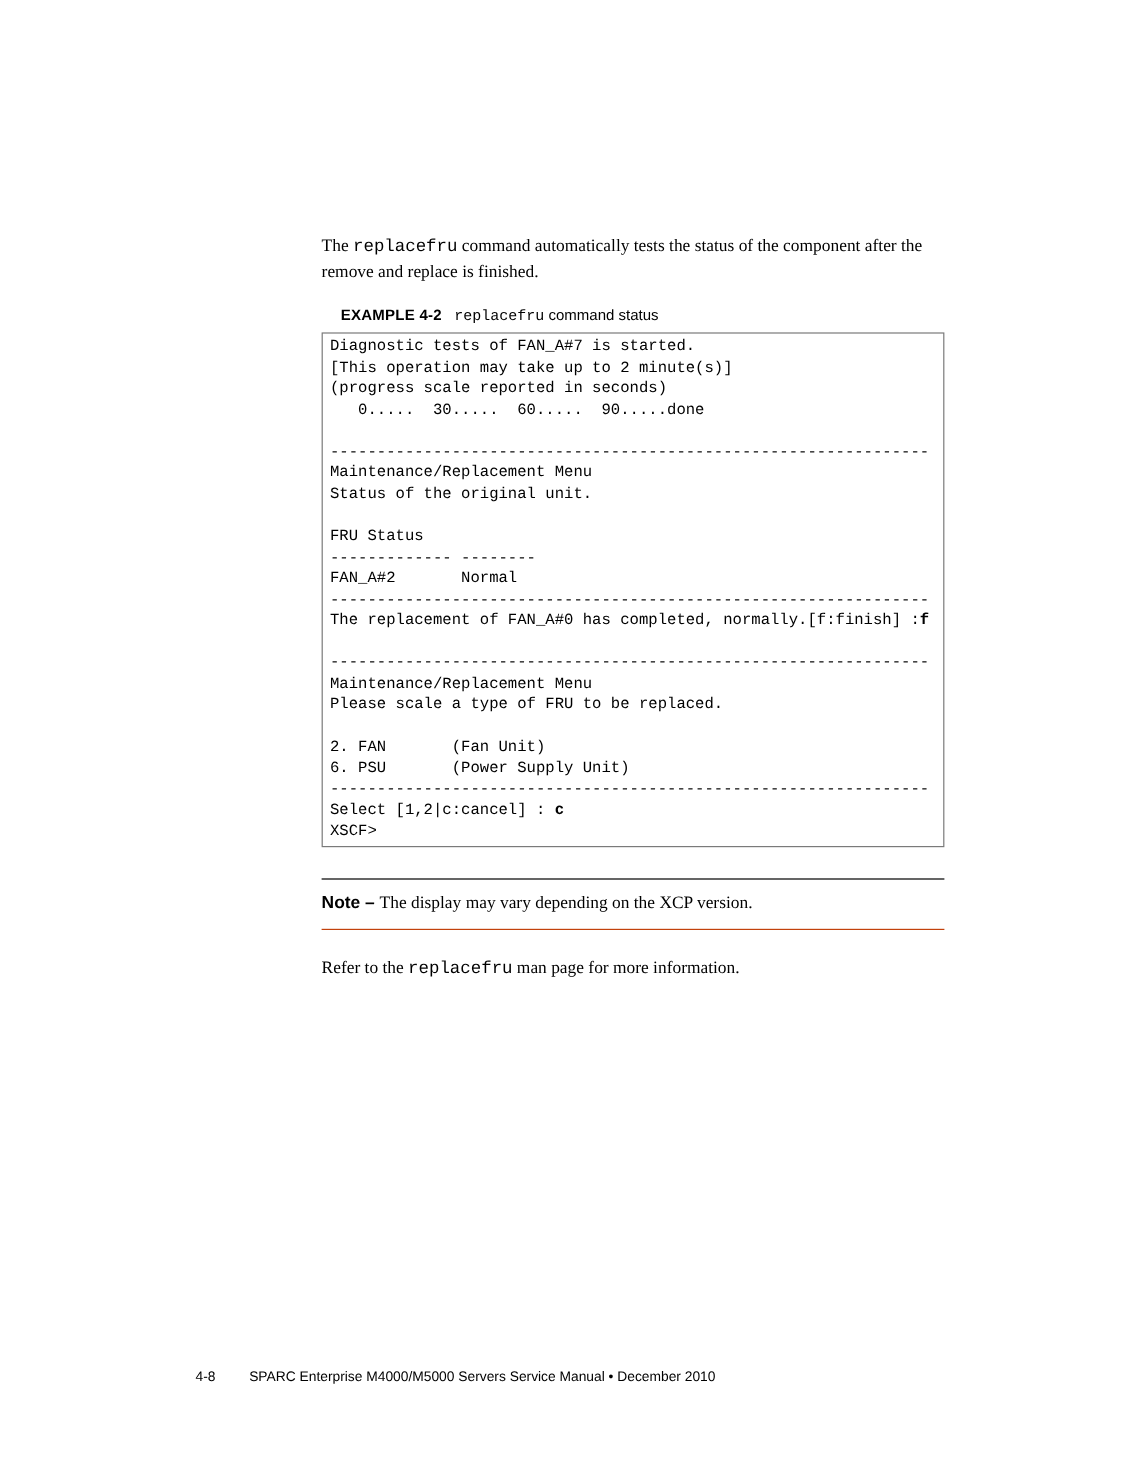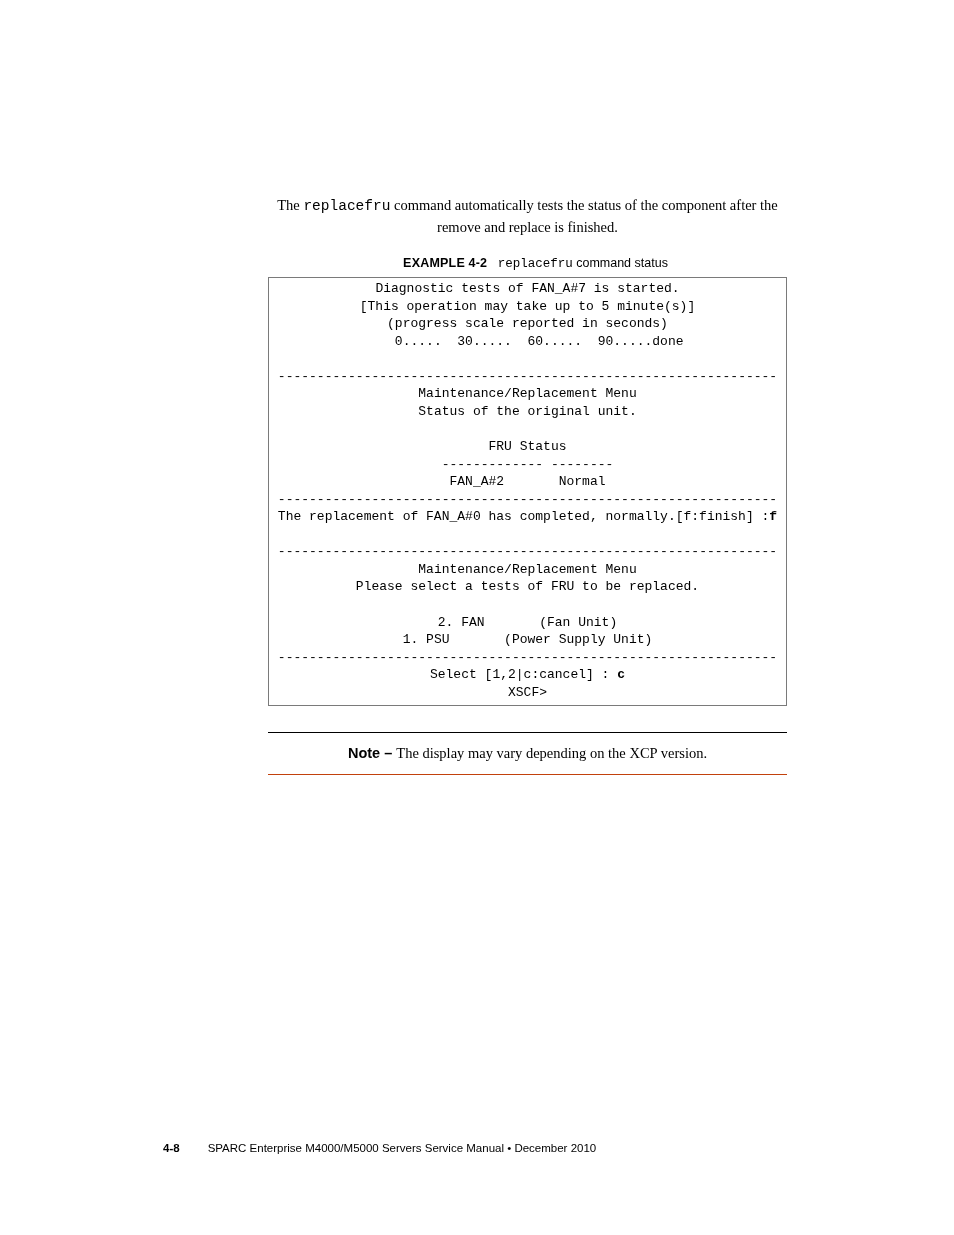--- a/index.html
+++ b/index.html
@@ -10,21 +10,20 @@
     color: #000;
     margin: 0;
     background: #fff;
   }
   .page {
     width: 882px;
     height: 1235px;
     box-sizing: border-box;
     padding: 195px 95px 0 268px;
     position: relative;
-    text-align: center;
   }
   .mono {
     font-family: "Courier New", Courier, monospace;
   }
   p { margin: 0 0 16px 0; }
   .caption {
     font-family: Helvetica, Arial, sans-serif;
     font-size: 12.5px;
     margin: 0 0 4px 16px;
   }
@@ -51,63 +50,66 @@
     font-weight: bold;
   }
   .footer {
     position: absolute;
     left: 163px;
     bottom: 78px;
     font-family: Helvetica, Arial, sans-serif;
     font-size: 11.5px;
     color: #000;
   }
-  .footer .pn { font-weight: bold; margin-right: 28px; }
+  .footer .pn { font-weight: normal; margin-right: 28px; }
 </style>
 </head>
 <body>
 
 <div class="page">
 
   <p>
     <span>The </span><span class="mono">replacefru</span><span> command automatically tests the status of the component after the remove and replace is finished.</span>
   </p>
 
   <div class="caption">
     <span class="label">EXAMPLE 4-2</span>&nbsp;&nbsp;&nbsp;<span class="mono">replacefru</span><span> command status</span>
   </div>
 
   <div class="codebox"><span>Diagnostic tests of FAN_A#7 is started.</span>
-<span>[This operation may take up to 5 minute(s)]</span>
+<span>[This operation may take up to 2 minute(s)]</span>
 <span>(progress scale reported in seconds)</span>
 <span>   0.....  30.....  60.....  90.....done</span>
 <span></span>
 <span>----------------------------------------------------------------</span>
 <span>Maintenance/Replacement Menu</span>
 <span>Status of the original unit.</span>
 <span></span>
 <span>FRU Status</span>
 <span>------------- --------</span>
 <span>FAN_A#2       Normal</span>
 <span>----------------------------------------------------------------</span>
 <span>The replacement of FAN_A#0 has completed, normally.[f:finish] :</span><span class="b">f</span>
 <span></span>
 <span>----------------------------------------------------------------</span>
 <span>Maintenance/Replacement Menu</span>
-<span>Please select a tests of FRU to be replaced.</span>
+<span>Please scale a type of FRU to be replaced.</span>
 <span></span>
 <span>2. FAN       (Fan Unit)</span>
-<span>1. PSU       (Power Supply Unit)</span>
+<span>6. PSU       (Power Supply Unit)</span>
 <span>----------------------------------------------------------------</span>
 <span>Select [1,2|c:cancel] : </span><span class="b">c</span>
 <span>XSCF&gt;</span></div>
 
   <div class="note-wrap">
     <span class="label">Note – </span><span>The display may vary depending on the XCP version.</span>
   </div>
 
 
+  <p>
+    <span>Refer to the </span><span class="mono">replacefru</span><span> man page for more information.</span>
+  </p>
 
   <div class="footer">
     <span class="pn">4-8</span><span>SPARC Enterprise M4000/M5000 Servers Service Manual  •  December 2010</span>
   </div>
 
 </div>
 
 </body></html>

